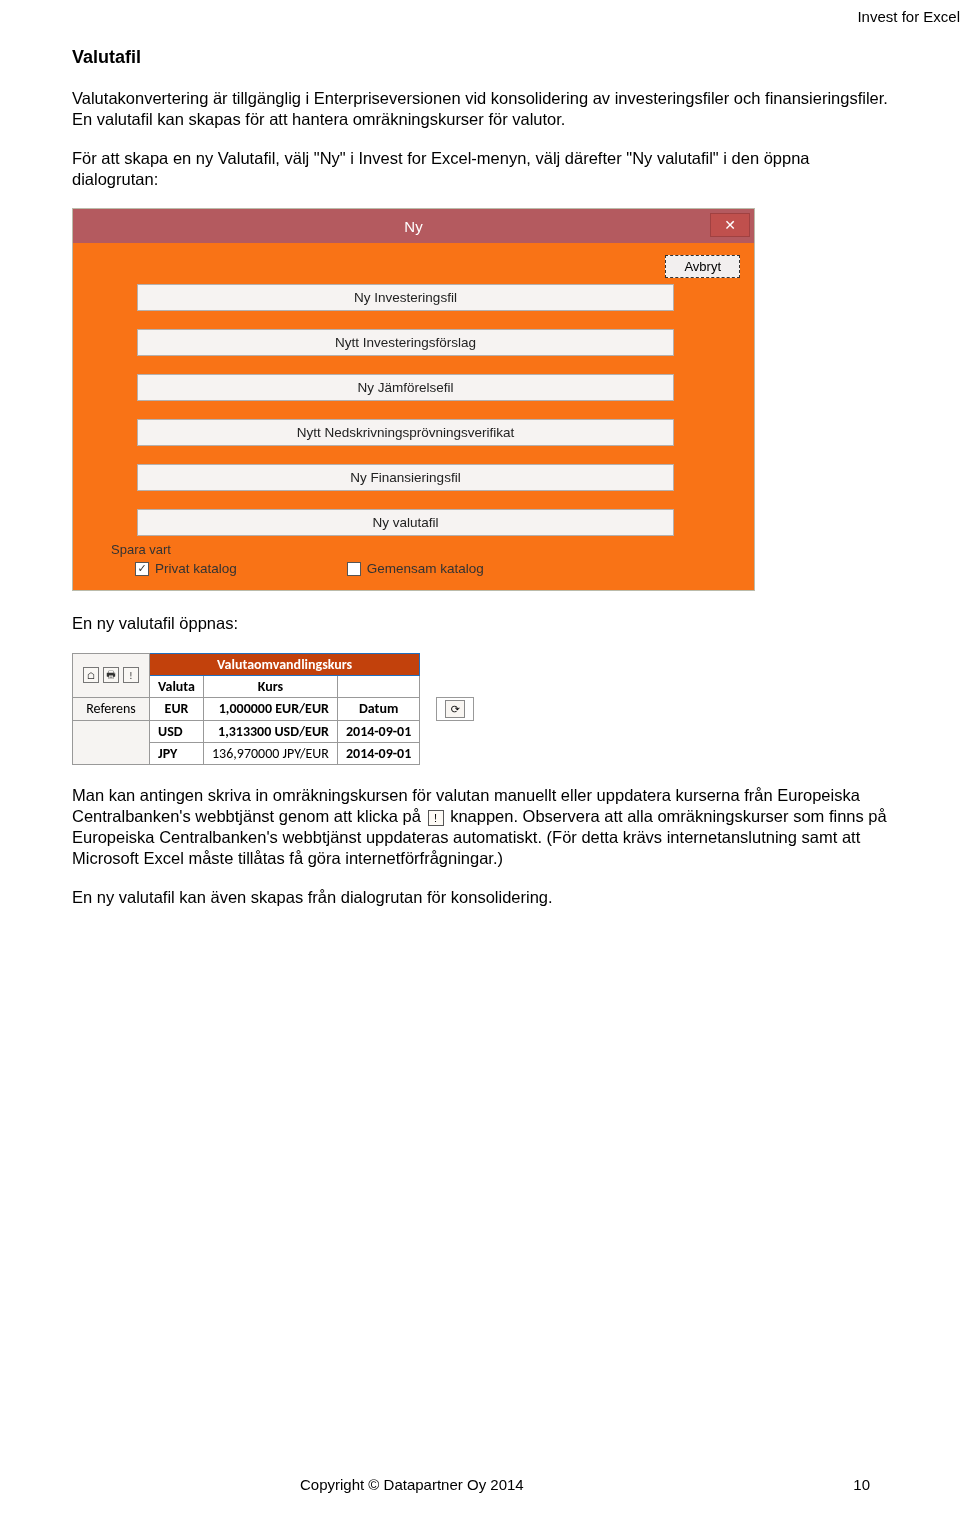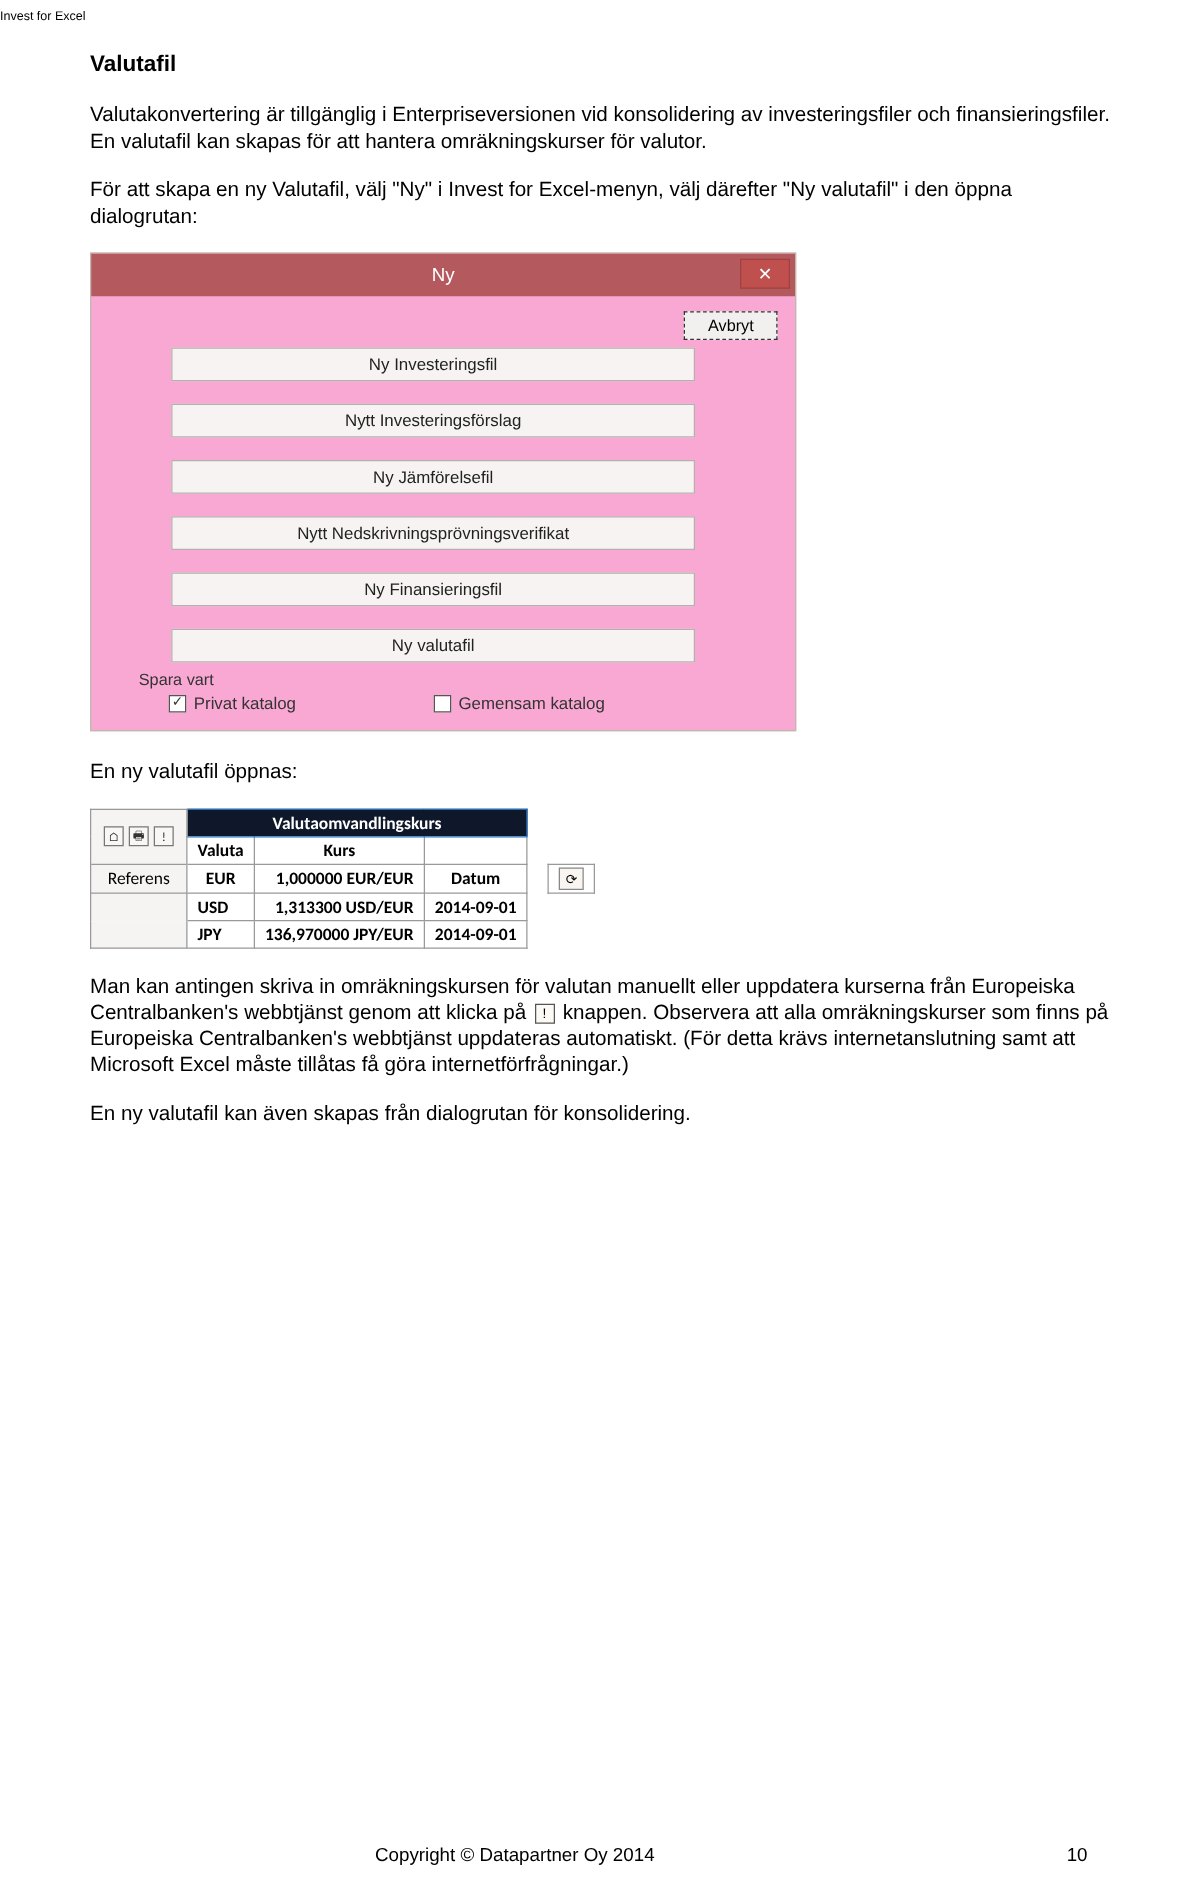--- a/index.html
+++ b/index.html
@@ -5,41 +5,41 @@
   * { box-sizing: border-box; margin: 0; padding: 0; }
   body {
     font-family: Arial, Helvetica, sans-serif;
     background: #fff;
     width: 960px;
     height: 1515px;
     position: relative;
     color: #000;
   }
   .page-header {
-    text-align: left;
-    font-size: 10px;
+    text-align: right;
+    font-size: 15px;
     padding: 8px 0 4px;
   }
   .content {
     padding: 18px 72px 0 72px;
   }
   h2.section-title {
     font-size: 18px;
     font-weight: bold;
     margin-bottom: 20px;
   }
   p.body-text {
     font-size: 16.5px;
     line-height: 1.28;
     margin-bottom: 18px;
   }
   
   .dialog-ny {
-    width: 565px;
-    background: #f9a8d4;
+    width: 683px;
+    background: #f97316;
     border: 1px solid #bba;
     margin: 4px 0 22px 0;
     font-family: "Segoe UI", Tahoma, sans-serif;
   }
   .dialog-ny .titlebar {
     background: #b45a5f;
     height: 34px;
     display: flex;
     align-items: center;
     justify-content: center;
@@ -114,21 +114,21 @@
     font-family: Calibri, "Segoe UI", sans-serif;
     font-size: 14px;
     margin: 4px 0 20px 0;
   }
   .valuta-table td, .valuta-table th {
     border: 1px solid #999;
     padding: 2px 8px;
     white-space: nowrap;
   }
   .valuta-table .blue-header {
-    background: #0f172a;
+    background: #c2410c;
     color: #fff;
     font-weight: bold;
     text-align: center;
     border-color: #1f6fc0;
   }
   .valuta-table .sub-header td {
     background: #fff;
     text-align: center;
     font-weight: bold;
   }
@@ -251,21 +251,21 @@
     <tr>
       <td class="left-col" style="border-top:none;border-bottom:none;"></td>
       <td style="font-weight:bold;text-align:left">USD</td>
       <td style="font-weight:bold;text-align:right">1,313300 USD/EUR</td>
       <td style="font-weight:bold;text-align:center">2014-09-01</td>
       <td style="border:none;"></td>
     </tr>
     <tr>
       <td class="left-col" style="border-top:none;"></td>
       <td style="font-weight:bold;text-align:left">JPY</td>
-      <td style="font-weight:bold;text-align:right">136,970000 JPY/EUR</td>
+      <td style="font-weight:normal;text-align:right">136,970000 JPY/EUR</td>
       <td style="font-weight:bold;text-align:center">2014-09-01</td>
       <td style="border:none;"></td>
     </tr>
   </tbody>
     </table>
 
   <p class="body-text">
     <span>Man kan antingen skriva in omräkningskursen för valutan manuellt eller uppdatera kurserna från Europeiska Centralbanken's webbtjänst genom att klicka på </span>
     <span class="inline-exclaim">!</span>
     <span> knappen. Observera att alla omräkningskurser som finns på Europeiska Centralbanken's webbtjänst uppdateras automatiskt. (För detta krävs internetanslutning samt att Microsoft Excel måste tillåtas få göra internetförfrågningar.)</span>

